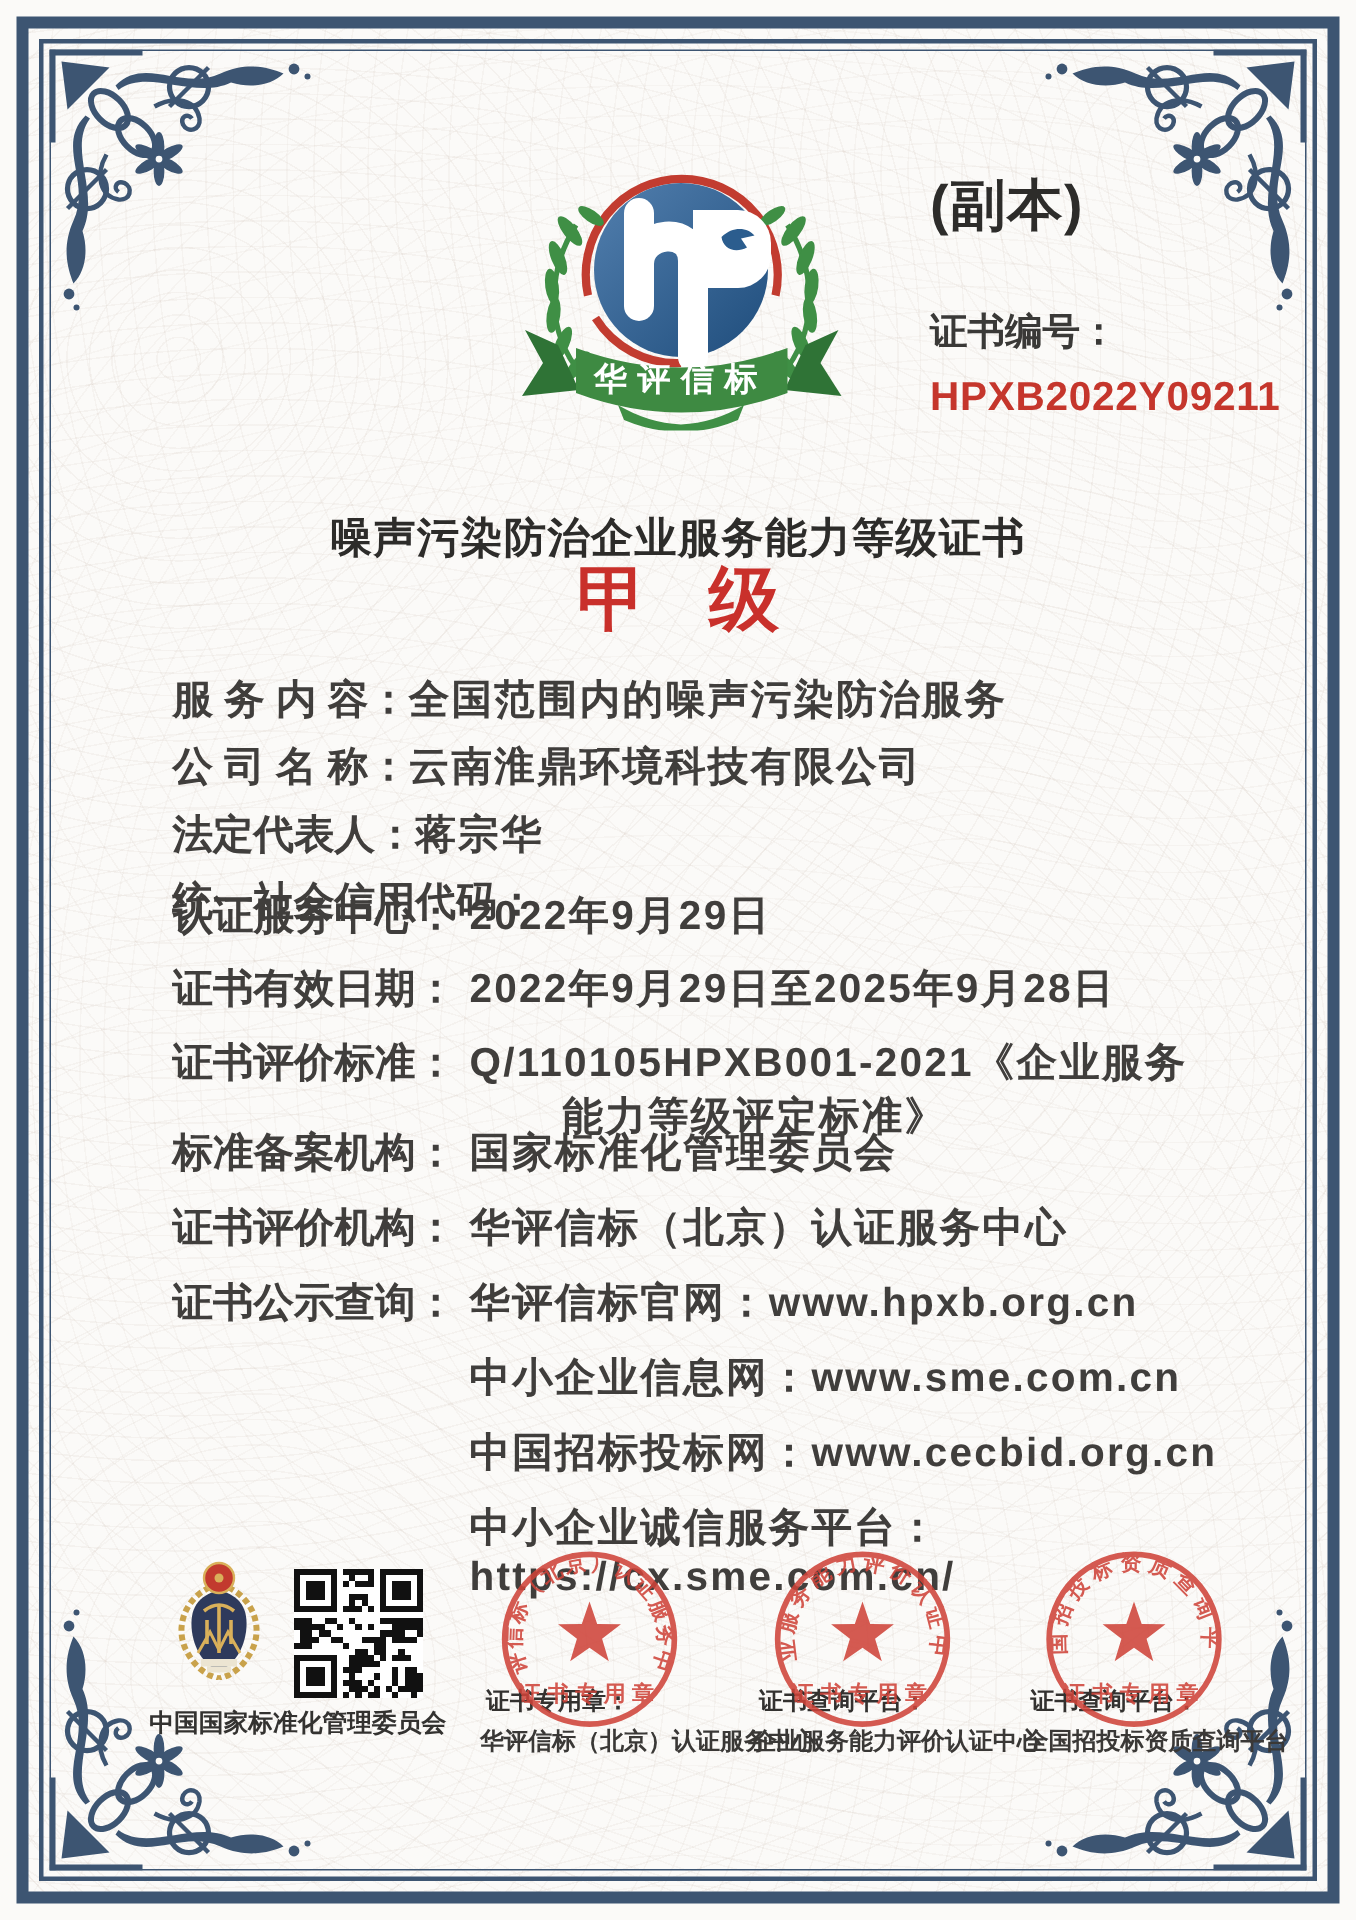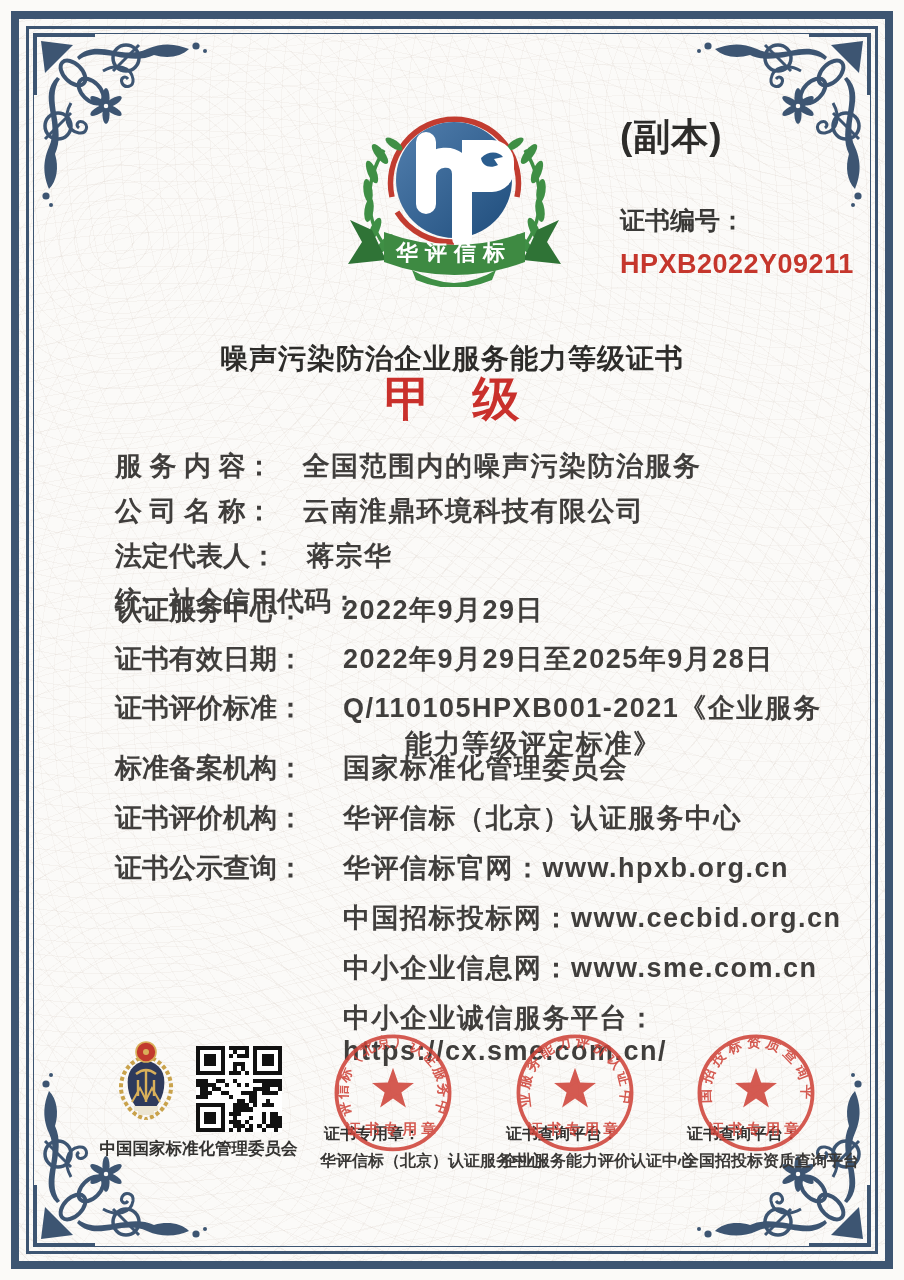--- a/index.html
+++ b/index.html
@@ -34,21 +34,21 @@
   .certno-label { margin-top:42px; font-size:25px; font-weight:800; color:#3a3937; }
   .certno { margin-top:12px; font-size:27px; font-weight:800; color:#c5362c; letter-spacing:.5px; }
 
   .title { position:absolute; left:0; top:297px; width:100%; text-align:center;
            font-size:28px; font-weight:800; color:#2d2c2a; letter-spacing:1px;margin-top:43px; }
   .grade { position:absolute; left:0; top:368px; width:100%; text-align:center;
            font-size:47px; font-weight:800; color:#c9302b; letter-spacing:14px; text-indent:14px; }
 
   
   .info { position:absolute; left:115px; font-size:27px; font-weight:700; color:#403e3c; }
-  .info .row { display:flex; align-items:flex-start;gap:30px; }
+  .info .row { display:flex; align-items:flex-start; }
   .info .lbl { white-space:pre; flex:0 0 auto; }
   .info .val { letter-spacing:1.5px; }
   .block1 { top:448px; } .block1 .row { margin-bottom:9px; }
   .block2 { top:592px; } .block2 .row { margin-bottom:13px; }
   .block2 .lbl { width:198px; }
   .block2 .val { max-width:505px; }
   .hang { padding-left:62px; text-indent:-62px; }
   .block3 { top:750px; } .block3 .row { margin-bottom:14px; }
   .block3 .lbl { width:198px; }
 
@@ -225,25 +225,25 @@
     <div class="row">
         <span class="lbl">证书评价机构：</span>
         <span class="val">华评信标（北京）认证服务中心</span>
       </div>
     <div class="row">
         <span class="lbl">证书公示查询：</span>
         <span class="val">华评信标官网：www.hpxb.org.cn</span>
       </div>
     <div class="row">
         <span class="lbl"></span>
+        <span class="val">中小企业信息网：www.sme.com.cn</span>
+      </div>
+    <div class="row">
+        <span class="lbl"></span>
         <span class="val">中国招标投标网：www.cecbid.org.cn</span>
-      </div>
-    <div class="row">
-        <span class="lbl"></span>
-        <span class="val">中小企业信息网：www.sme.com.cn</span>
       </div>
     <div class="row">
         <span class="lbl"></span>
         <span class="val">中小企业诚信服务平台：https://cx.sme.com.cn/</span>
       </div>
   </div>
 
   <div class="authority">
     <svg class="emblem" viewBox="0 0 68 80">
       <path d="M34,16 C12,22 4,44 12,60 C18,72 26,77 34,79" fill="none" stroke="#c9a24b" stroke-width="4" stroke-dasharray="4 2.5"></path>

